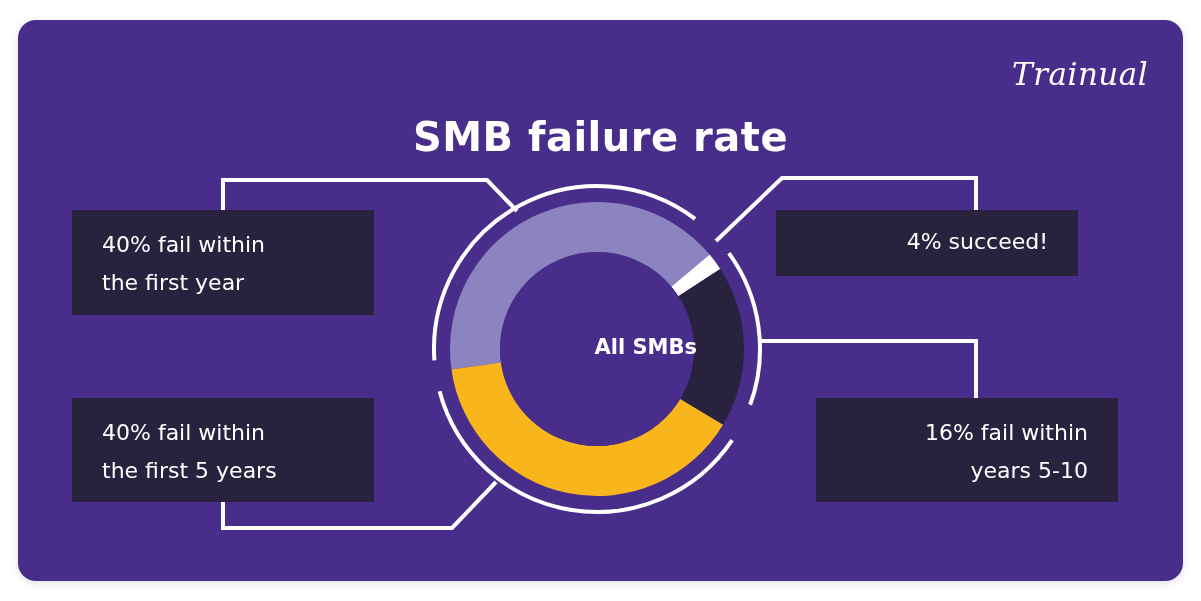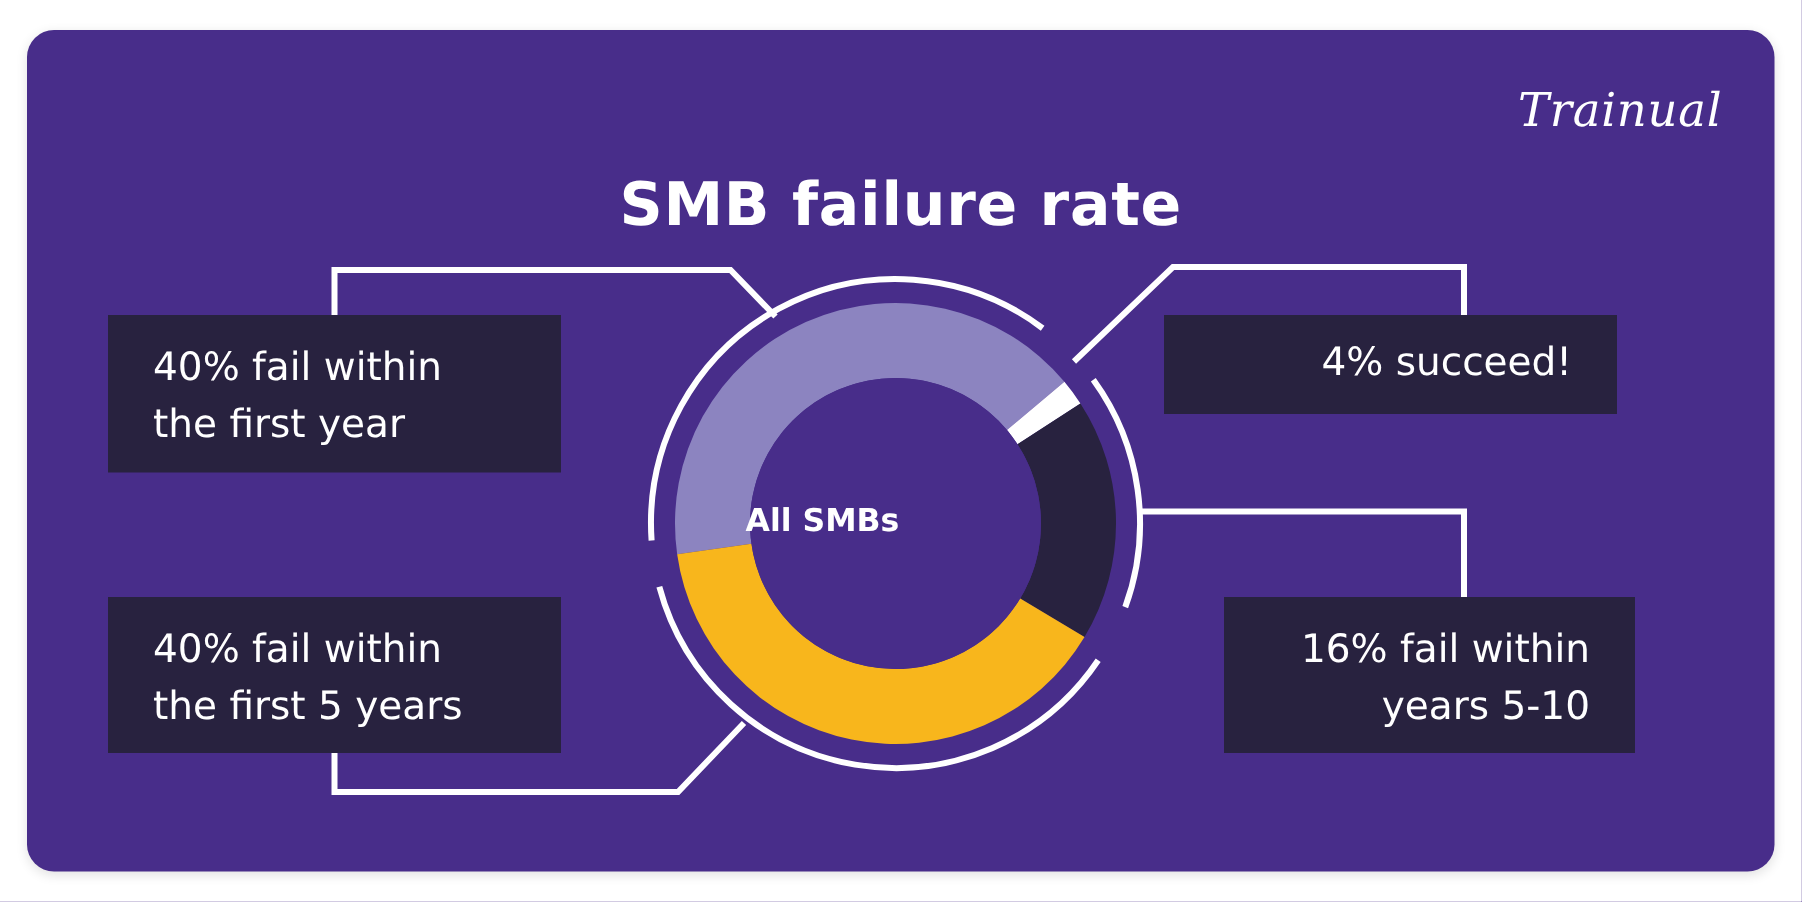--- a/index.html
+++ b/index.html
@@ -15,33 +15,33 @@
       font-family:"DejaVu Sans", sans-serif;
       margin-top:48px;
     }
     .logo {
       position:absolute; left:1012px; top:56px; color:#ffffff;
       font-family:"DejaVu Serif", serif; font-style:italic; font-size:31px;
       letter-spacing:0.5px;
     }
     .label-box {
       position:absolute; background:#28223F; color:#ffffff;
-      font-family:"DejaVu Sans", sans-serif; font-size:26px; line-height:38px;
+      font-family:"DejaVu Sans", sans-serif; font-size:22px; line-height:38px;
       box-sizing:border-box;
     }
     .label-box.left { padding:16px 0 0 30px; text-align:left; }
     .label-box.right { padding:16px 30px 0 0; text-align:right; }
     #box-first-year { left:72px; top:210px; width:302px; height:105px; }
     #box-first-5 { left:72px; top:398px; width:302px; height:104px; }
     #box-succeed { left:776px; top:210px; width:302px; height:66px; padding-top:13px; }
-    #box-5-10 { left:816px; top:398px; width:274px; height:104px; }
+    #box-5-10 { left:816px; top:398px; width:302px; height:104px; }
     .label-line { display:block; white-space:nowrap; }
     svg.overlay { position:absolute; left:0; top:0; }
     .center-label {
-      position:absolute; left:497px; width:200px; top:335px; text-align:left;
+      position:absolute; left:497px; width:200px; top:335px; text-align:right;
       color:#ffffff; font-weight:bold; font-size:21px; font-family:"DejaVu Sans", sans-serif;
     }
   </style>
 </head>
 <body>
 
 <div class="card"></div>
 
 <div class="title">SMB failure rate</div>
 <div class="logo">Trainual</div>

